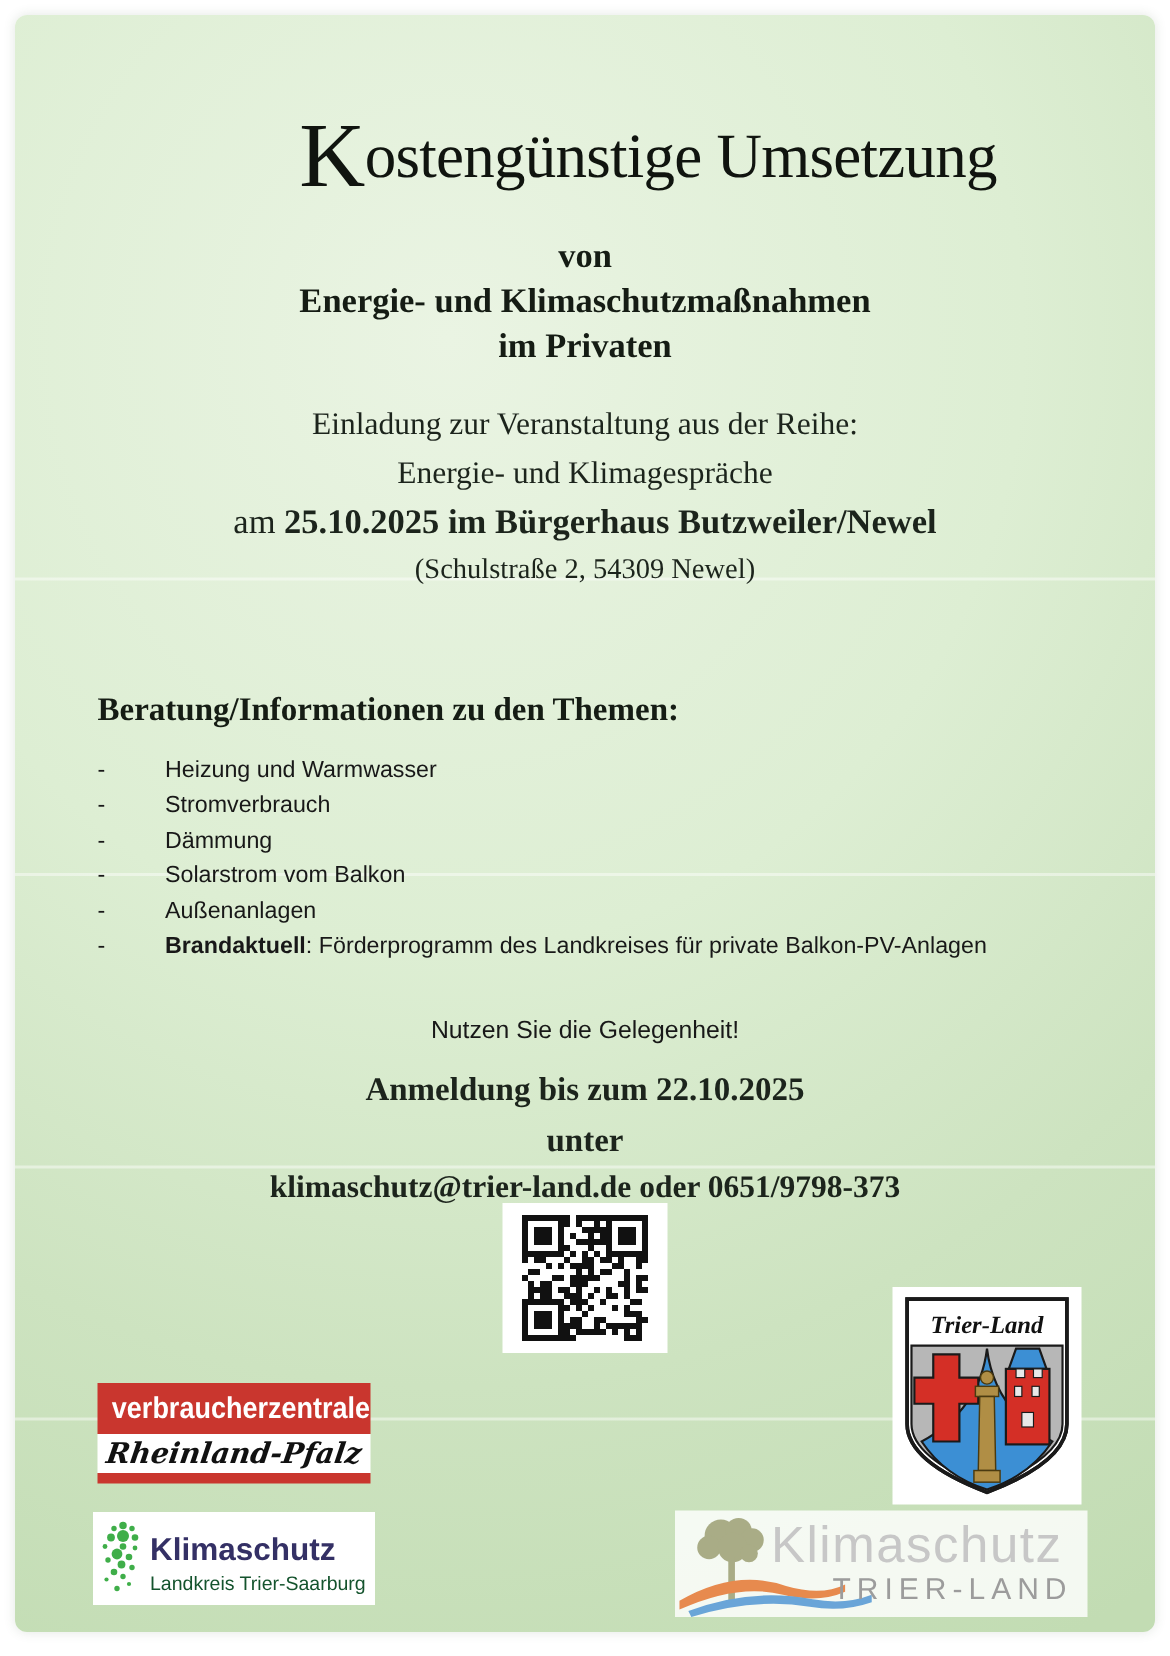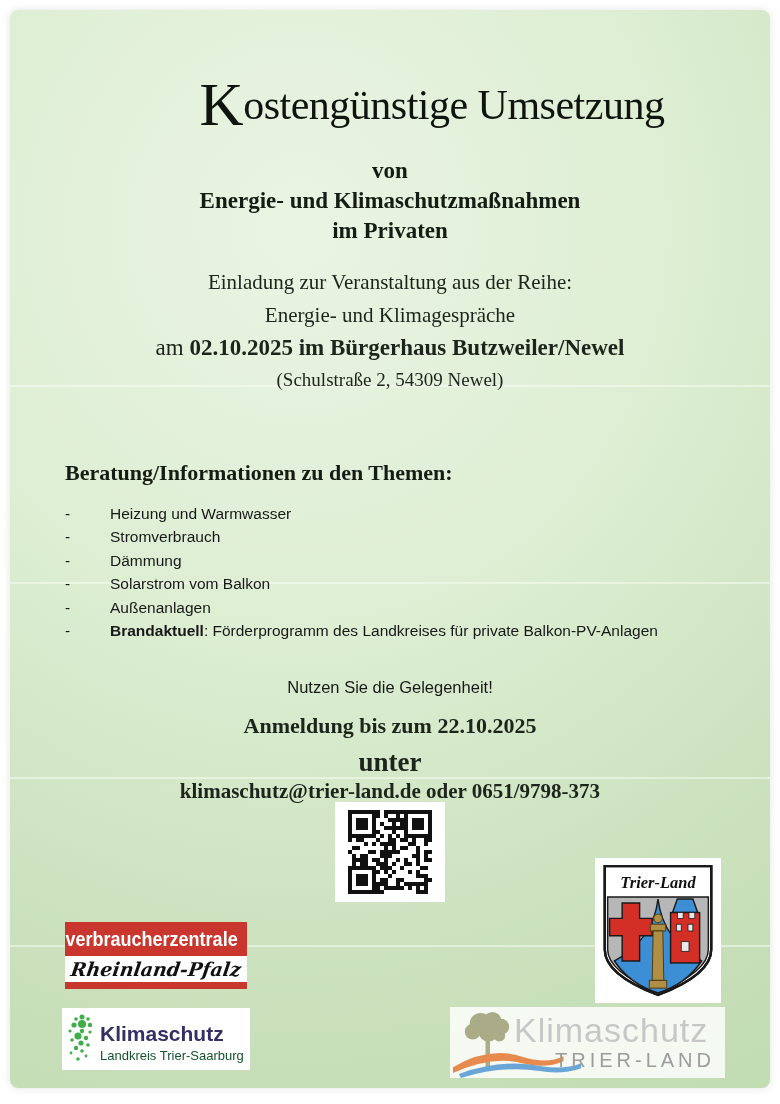--- a/index.html
+++ b/index.html
@@ -37,35 +37,35 @@
   .inv5 { top:388px; font-size:24px; font-weight:bold; text-decoration:underline; text-underline-offset:4px; }
   .themen-heading {
     position:absolute; left:55px; top:450px;
     font-size:22px; font-weight:bold; color:#151c14;
   }
   .bullets { position:absolute; left:55px; top:492px; width:650px; font-family:"Liberation Sans", sans-serif; }
   .bullet-row { display:flex; height:23.5px; align-items:center; font-size:15.5px; color:#181818; }
   .bullet-row .dash { width:45px; flex:0 0 45px; }
   .cta { top:668px; font-size:16.5px; font-family:"Liberation Sans", sans-serif; color:#181818; }
   .reg1 { top:703px; font-size:22px; font-weight:bold; }
-  .reg2 { top:737px; font-size:27px; font-weight:bold; }
+  .reg2 { top:737px; font-size:22px; font-weight:bold; }
   .reg3 { top:769px; font-size:21px; font-weight:bold; }
   .qr-box {
     position:absolute; left:325px; top:792px; width:110px; height:100px;
     background:#ffffff; display:flex; align-items:center; justify-content:center;
   }
   
   .shield-box {
     position:absolute; left:585px; top:848px; width:126px; height:145px;
     background:#ffffff; display:flex; align-items:center; justify-content:center;
   }
   
   .vz-box { position:absolute; left:55px; top:912px; width:182px; height:67px; }
   .vz-red {
-    height:34px; display:flex; align-items:center; justify-content:flex-end;
+    height:34px; display:flex; align-items:center; justify-content:flex-start;
     color:#ffffff; font-family:"Liberation Sans", sans-serif; font-weight:bold; font-size:20px;
   }
   .vz-red span { display:inline-block; transform:scaleX(0.9); white-space:nowrap; }
   .vz-white {
     height:26px; background:#ffffff; display:flex; align-items:center; justify-content:center;
     font-family:"DejaVu Serif", serif; font-style:italic; font-weight:bold; font-size:19px; color:#111111;
   }
   .vz-white span { transform:skewX(-8deg); }
   .vz-bar { height:7px; }
   
@@ -101,21 +101,21 @@
 
   <div class="centered subtitle">
     <div>von</div>
     <div>Energie- und Klimaschutzmaßnahmen</div>
     <div>im Privaten</div>
   </div>
 
   <div class="centered inv2">Energie- und Klimagespräche</div>
   <div class="centered inv1">Einladung zur Veranstaltung aus der Reihe:</div>
   <div class="centered inv3">
-    <span>am </span><b>02.10.2025 im Bürgerhaus Butzweiler/Newel</b>
+    <span>am </span><b>25.10.2025 im Bürgerhaus Butzweiler/Newel</b>
   </div>
   <div class="centered inv4">(Schulstraße 2, 54309 Newel)</div>
 
   <div class="themen-heading">Beratung/Informationen zu den Themen:</div>
 
   <div class="bullets">
     <div class="bullet-row">
       <span class="dash">-</span>
       <span><b></b><span>Heizung und Warmwasser</span></span>
     </div>

